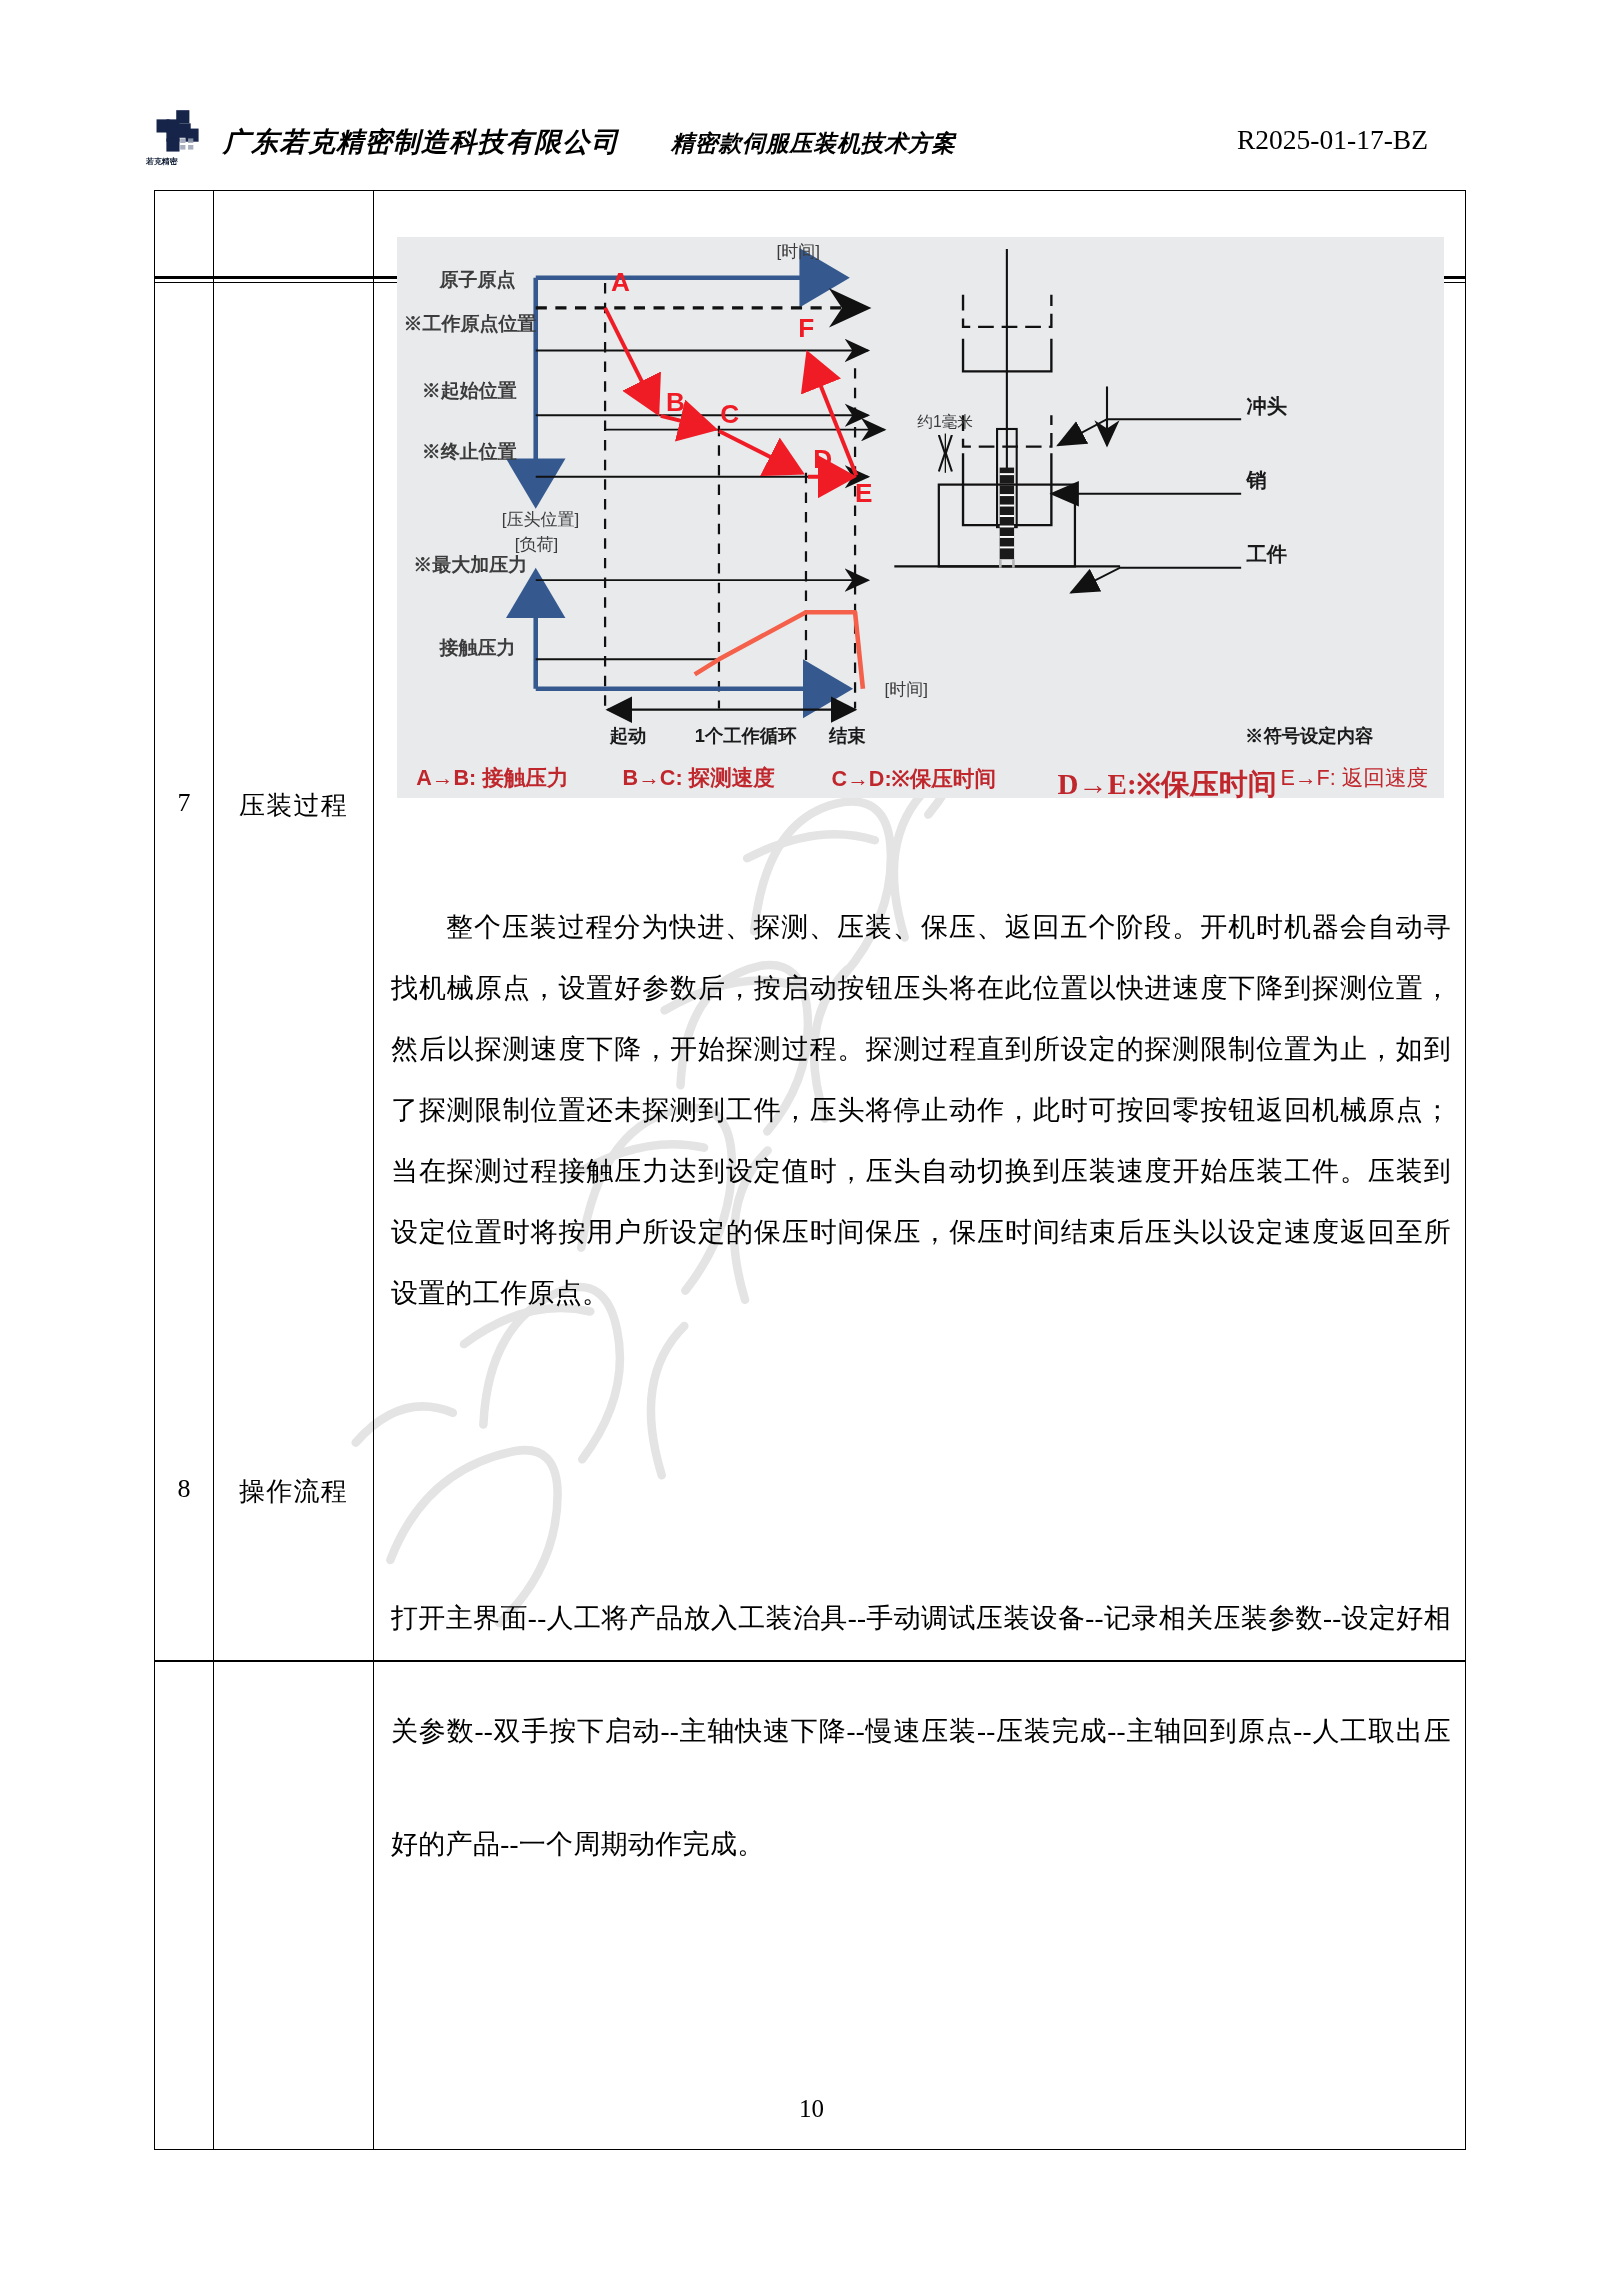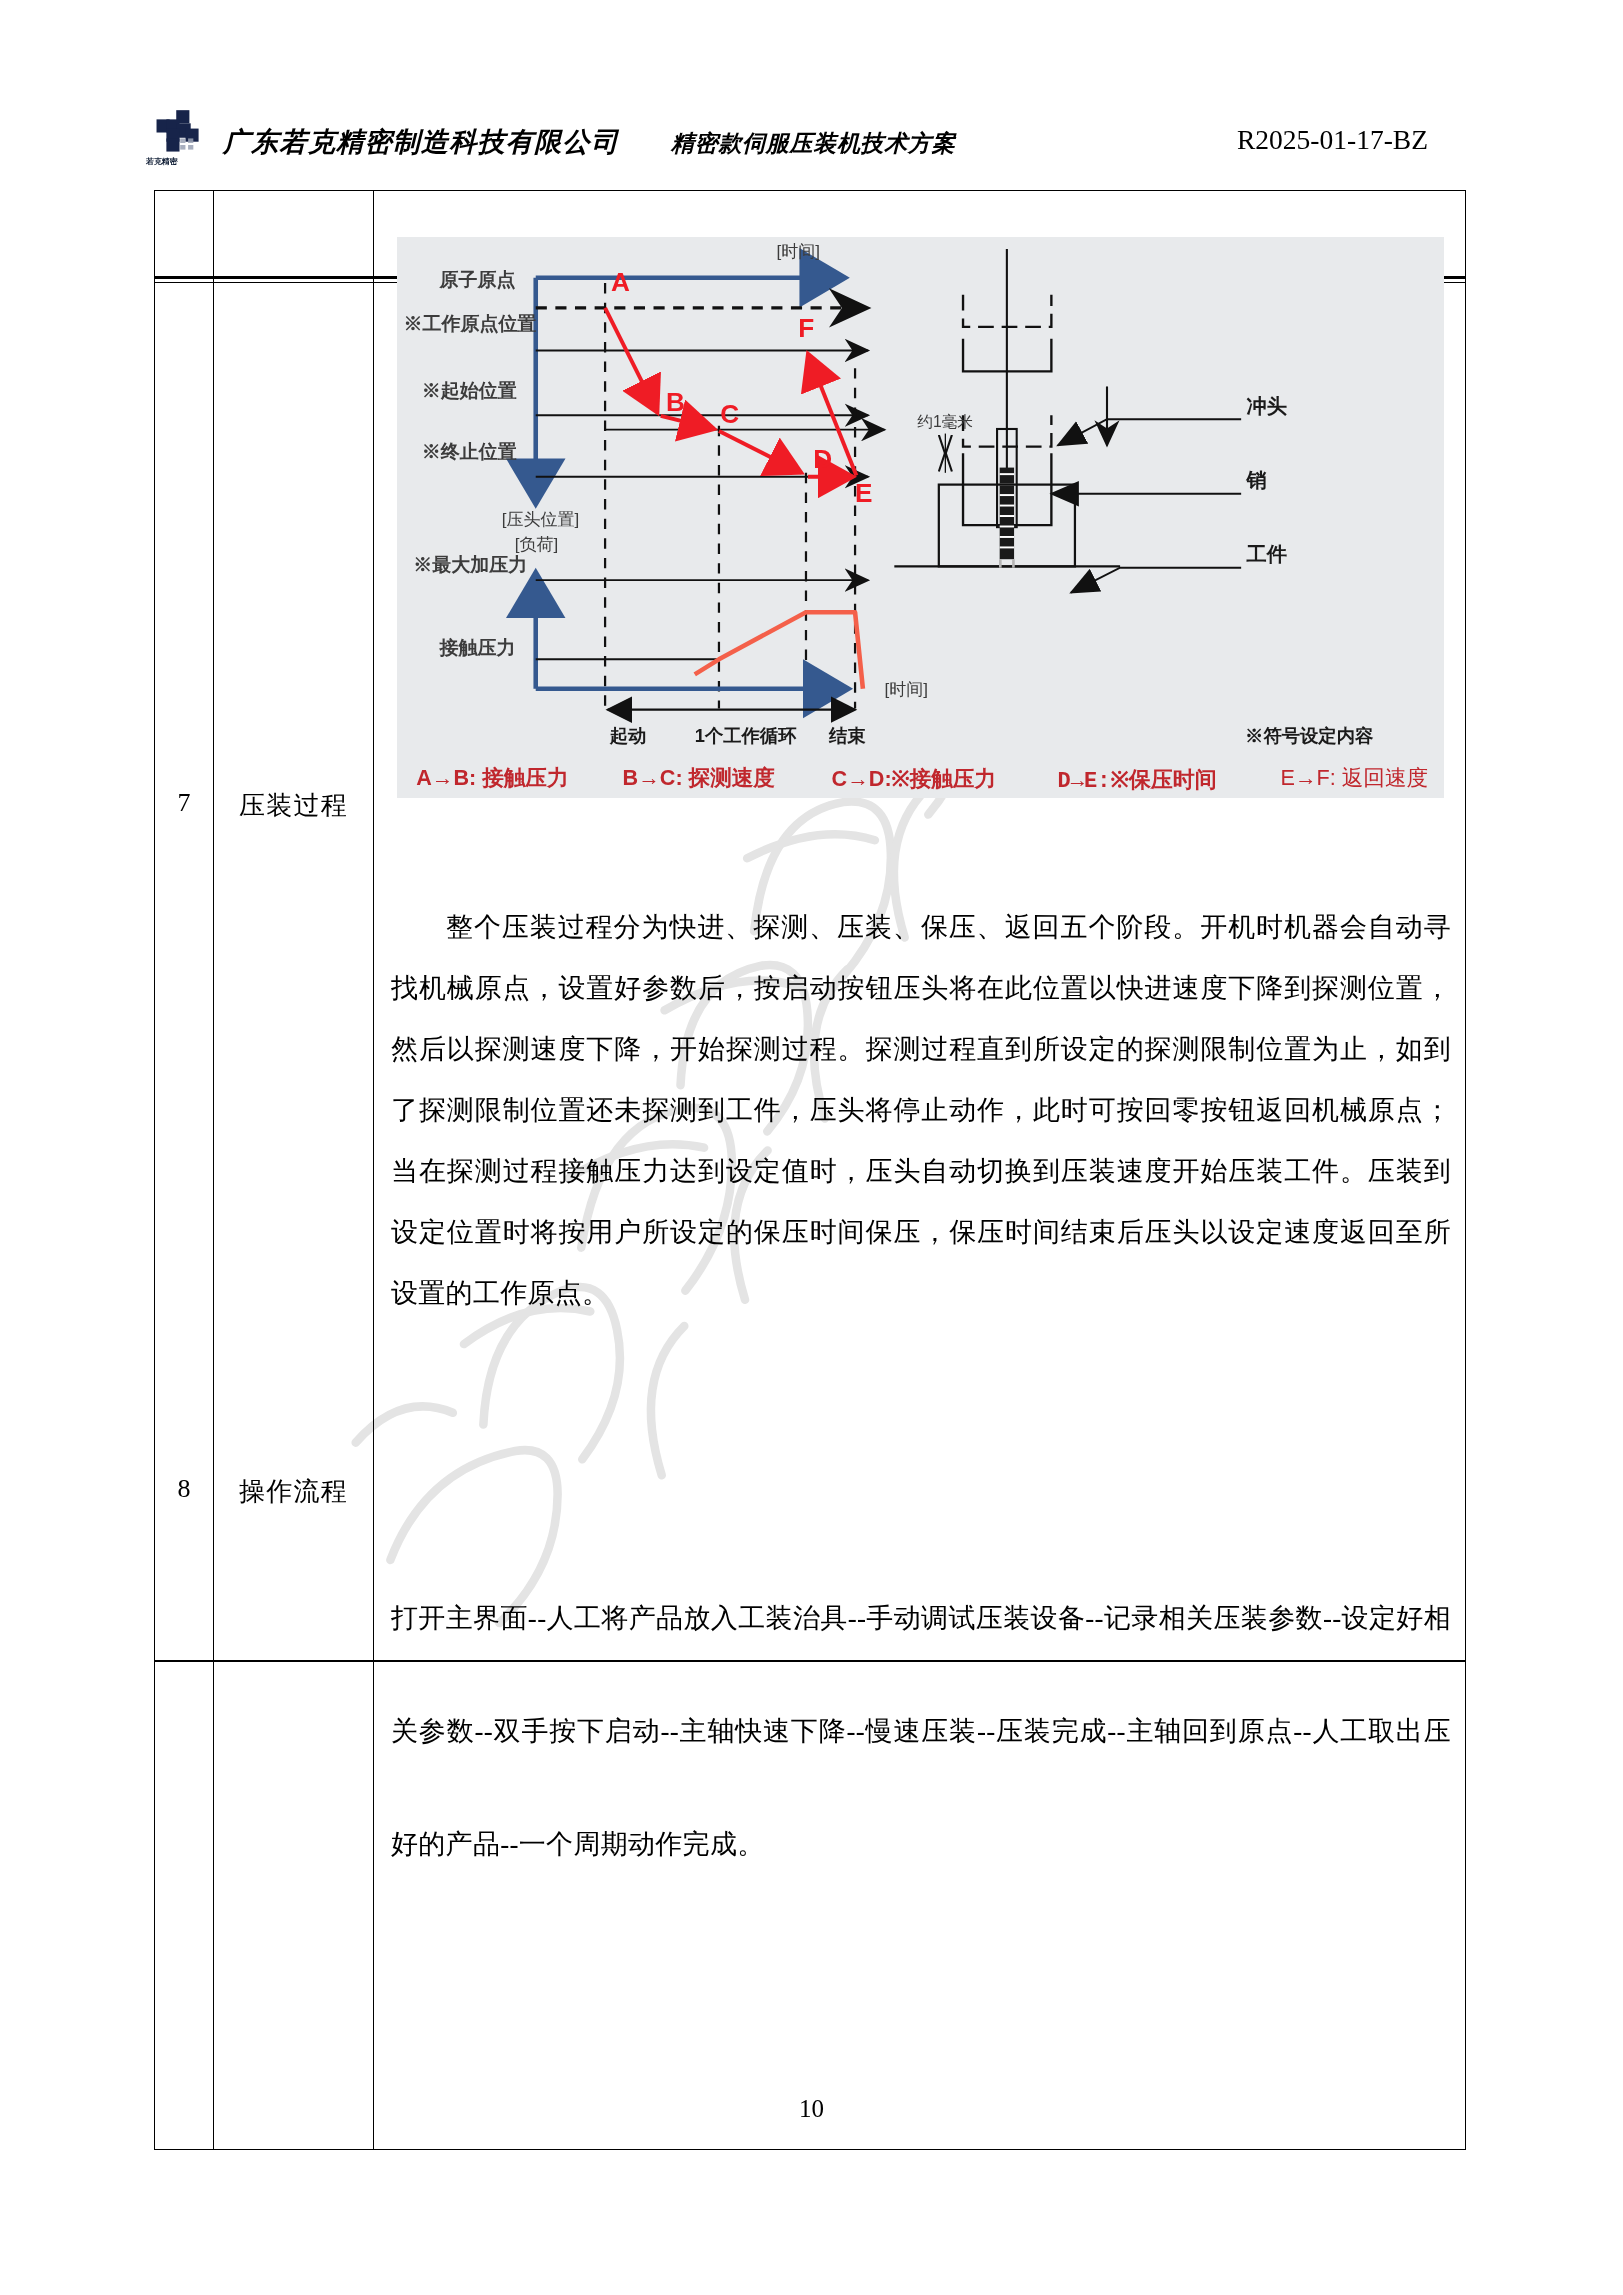--- a/index.html
+++ b/index.html
@@ -324,22 +324,22 @@
             <text x="455" y="772">1个工作循环</text>
             <text x="660" y="772">结束</text>
             <text x="1296" y="772">※符号设定内容</text>
           </g>
         </svg>
       </div>
 
       <div style="position:absolute;left:23.6px;top:568px;width:1047px;height:39px;background:#e8eaec;">
         <div style="position:absolute;left:19.6px;top:3.9px;color:#c0272d;font-family:'Liberation Sans', sans-serif;font-size:21.6px;font-weight:bold;letter-spacing:0px;white-space:nowrap;">A→B: 接触压力</div>
         <div style="position:absolute;left:226px;top:3.9px;color:#c0272d;font-family:'Liberation Sans', sans-serif;font-size:21.6px;font-weight:bold;white-space:nowrap;">B→C: 探测速度</div>
-        <div style="position:absolute;left:435px;top:3.9px;color:#c0272d;font-family:'Liberation Sans', sans-serif;font-size:21.6px;font-weight:bold;white-space:nowrap;">C→D:※接触压力</div>
-        <div style="position:absolute;left:661px;top:3.9px;color:#c0272d;font-family:Liberation Mono, monospace;font-size:22px;font-weight:bold;white-space:nowrap;">D→E:※保压时间</div>
+        <div style="position:absolute;left:435px;top:3.9px;color:#c0272d;font-family:'Liberation Sans', sans-serif;font-size:21.6px;font-weight:bold;white-space:nowrap;">C→D:※保压时间</div>
+        <div style="position:absolute;left:661px;top:3.9px;color:#c0272d;font-family:Liberation Serif, serif;font-size:29px;font-weight:bold;white-space:nowrap;">D→E:※保压时间</div>
         <div style="position:absolute;left:884px;top:3.9px;color:#c0272d;font-family:'Liberation Sans', sans-serif;font-size:21.6px;font-weight:normal;white-space:nowrap;">E→F: 返回速度</div>
       </div>
     </div>
 
     <div class="para p7">整个压装过程分为快进、探测、压装、保压、返回五个阶段。开机时机器会自动寻找机械原点，设置好参数后，按启动按钮压头将在此位置以快进速度下降到探测位置，然后以探测速度下降，开始探测过程。探测过程直到所设定的探测限制位置为止，如到了探测限制位置还未探测到工件，压头将停止动作，此时可按回零按钮返回机械原点；当在探测过程接触压力达到设定值时，压头自动切换到压装速度开始压装工件。压装到设定位置时将按用户所设定的保压时间保压，保压时间结束后压头以设定速度返回至所设置的工作原点。</div>
 
     <div class="rownum n8">8</div>
     <div class="rowname n8">操作流程</div>
     <div class="para p8">打开主界面--人工将产品放入工装治具--手动调试压装设备--记录相关压装参数--设定好相关参数--双手按下启动--主轴快速下降--慢速压装--压装完成--主轴回到原点--人工取出压好的产品--一个周期动作完成。</div>
   </div>

